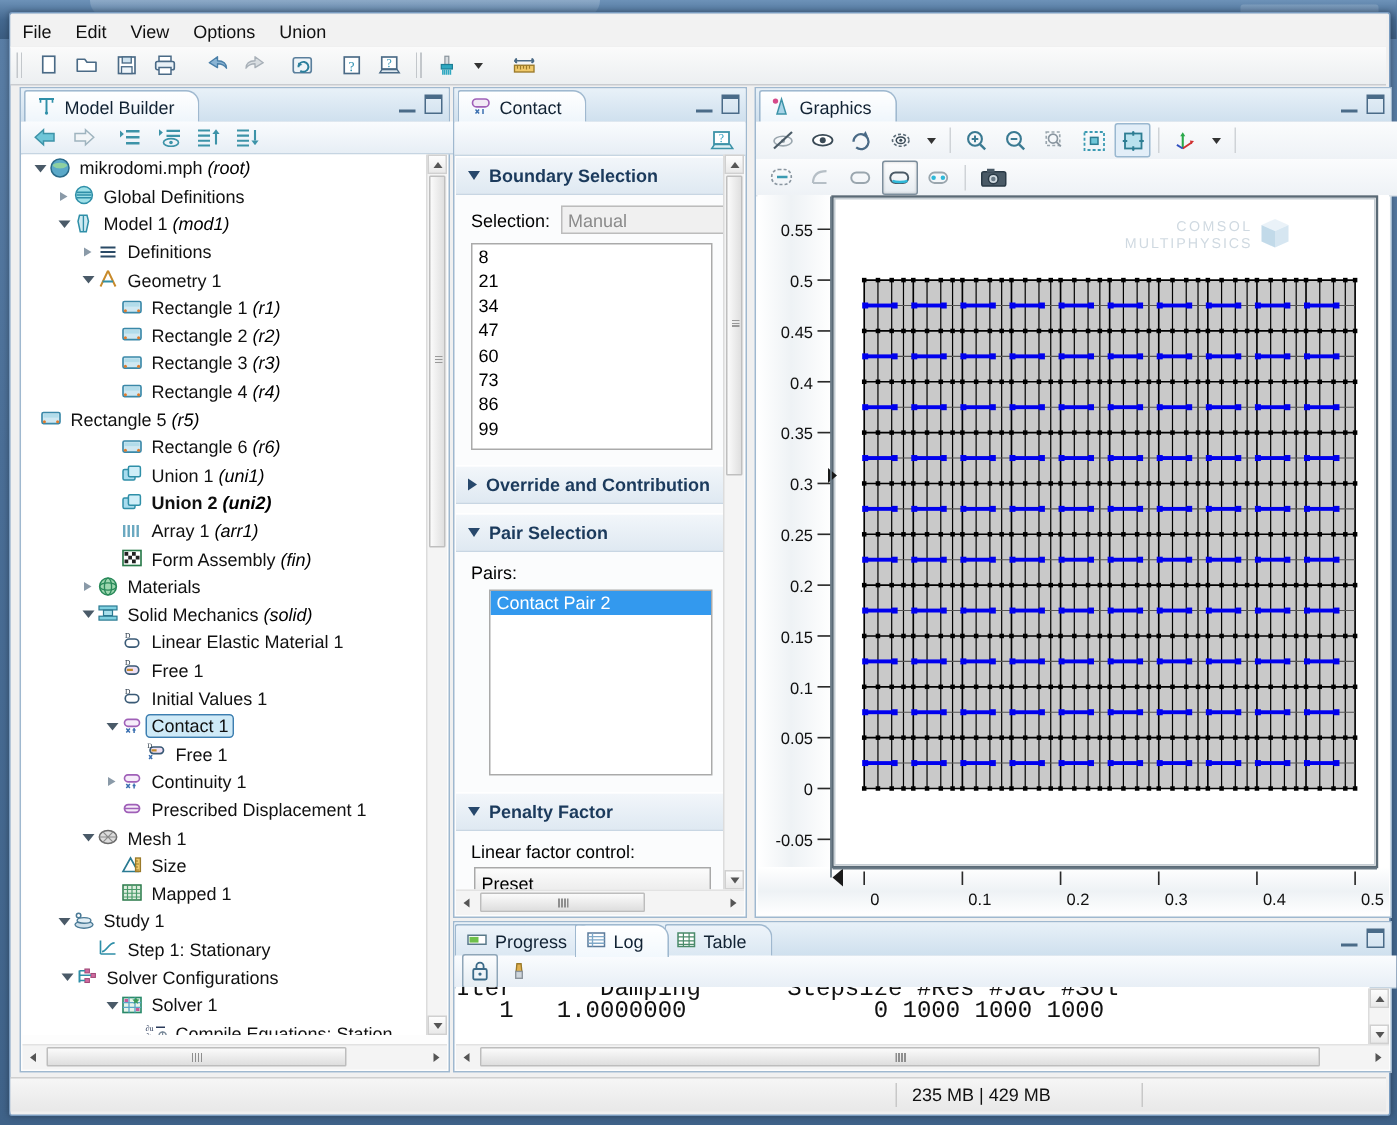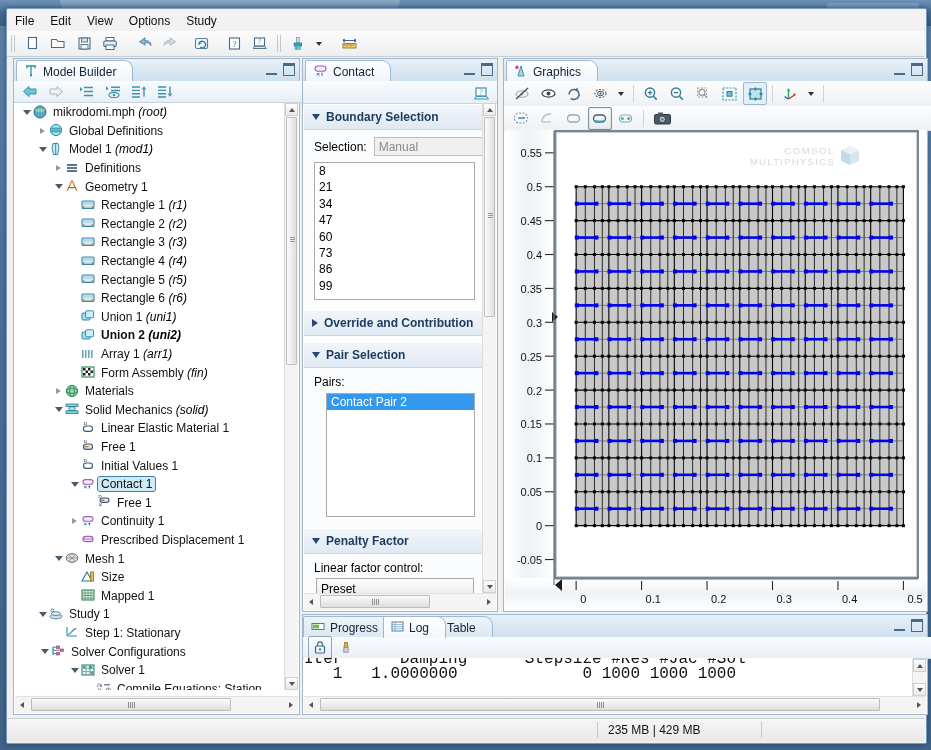--- a/index.html
+++ b/index.html
@@ -148,21 +148,21 @@
     <div class="tb-right"></div>
   </div>
 
   <div class="winframe"></div>
 
   <div class="menubar" id="menubar">
       <div class="menu-item">File</div>
       <div class="menu-item">Edit</div>
       <div class="menu-item">View</div>
       <div class="menu-item">Options</div>
-      <div class="menu-item">Study</div>
+      <div class="menu-item">Union</div>
     </div>
 
   <div class="maintoolbar">
     <div class="grip"></div>
     <div class="tbtn" title="New">
       <svg width="15" height="15" viewBox="0 0 15 15">
           <rect x="3.5" y="1.5" width="8" height="11" fill="#fff" stroke="#4a6a86" stroke-width="1.1"></rect>
         </svg>
     </div>
     <div class="tbtn" title="Open">
@@ -400,21 +400,21 @@
         <div class="tnode" style="padding-left: 54px; align-items: center;">
           <span class="tw"></span>
           <span class="ticon"><svg width="16" height="14" viewBox="0 0 16 14">
               <rect x="2" y="3" width="12" height="7.4" rx="1" fill="#cfe8f2" stroke="#3a88a8" stroke-width="1.1"></rect>
               <rect x="3" y="4" width="10" height="2.4" fill="#b2dcea"></rect>
               <circle cx="3.6" cy="9.2" r="1" fill="#e07a2a"></circle>
               <circle cx="12.4" cy="9.2" r="1" fill="#e07a2a"></circle>
             </svg></span>
           <span><span class="tlabel">Rectangle 4</span><i style="font-style: italic;"> (r4)</i></span>
         </div>
-        <div class="tnode" style="padding-left: 54px;">
+        <div class="tnode" style="">
           <span class="tw"></span>
           <span class="ticon"><svg width="16" height="14" viewBox="0 0 16 14">
               <rect x="2" y="3" width="12" height="7.4" rx="1" fill="#cfe8f2" stroke="#3a88a8" stroke-width="1.1"></rect>
               <rect x="3" y="4" width="10" height="2.4" fill="#b2dcea"></rect>
               <circle cx="3.6" cy="9.2" r="1" fill="#e07a2a"></circle>
               <circle cx="12.4" cy="9.2" r="1" fill="#e07a2a"></circle>
             </svg></span>
           <span><span class="tlabel">Rectangle 5</span><i style="font-style: italic;"> (r5)</i></span>
         </div>
         <div class="tnode" style="padding-left: 54px;">
@@ -1838,21 +1838,21 @@
         <span>
           <svg width="13" height="11" viewBox="0 0 13 11">
               <rect x="1" y="1" width="11" height="9" fill="#fff" stroke="#5a7a9a" stroke-width="1"></rect>
               <g stroke="#7fa8c8" stroke-width=".9">
                 <path d="M1 3.4h11M1 5.6h11M1 7.8h11M4 1v9"></path>
               </g>
             </svg>
         </span>
         <span>Log</span>
       </div>
-      <div class="ptab" style="left:118px;background:linear-gradient(180deg,#eef4fa,#dae7f2);">
+      <div class="ptab" style="left:140px;background:linear-gradient(180deg,#eef4fa,#dae7f2);">
         <span>
           <svg width="13" height="11" viewBox="0 0 13 11">
               <rect x="1" y="1" width="11" height="9" fill="#fff" stroke="#4a8a6a" stroke-width="1"></rect>
               <g stroke="#4a8a6a" stroke-width=".8">
                 <path d="M1 3.6h11M1 6.2h11M1 8.6h11M4.6 1v9M8.4 1v9"></path>
               </g>
             </svg>
         </span>
         <span>Table</span>
       </div>

